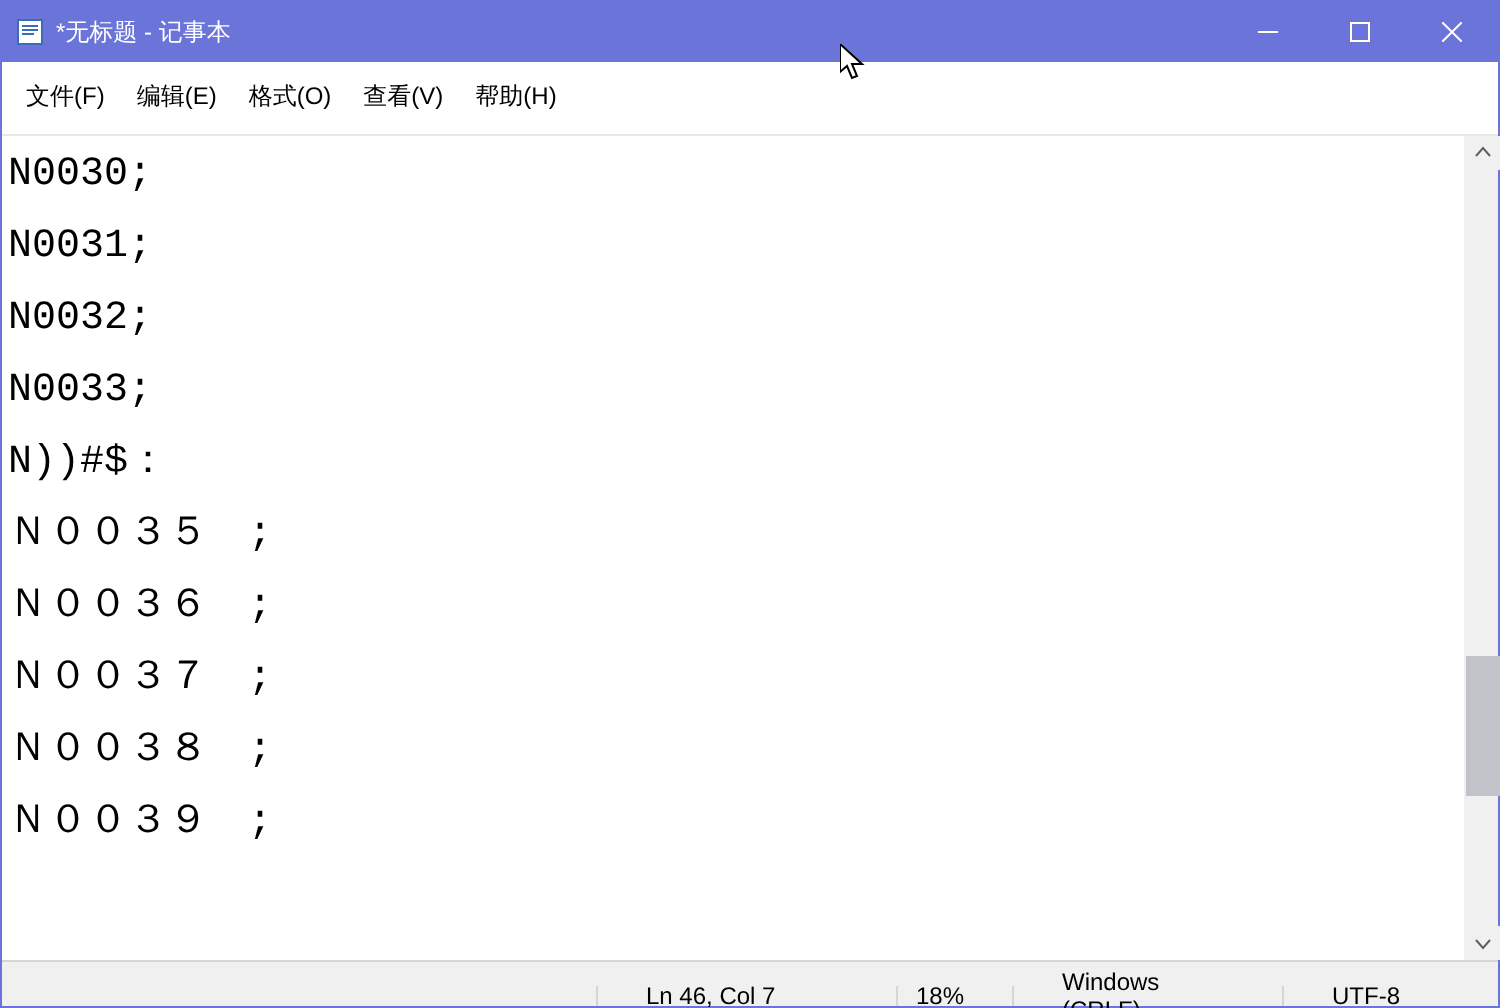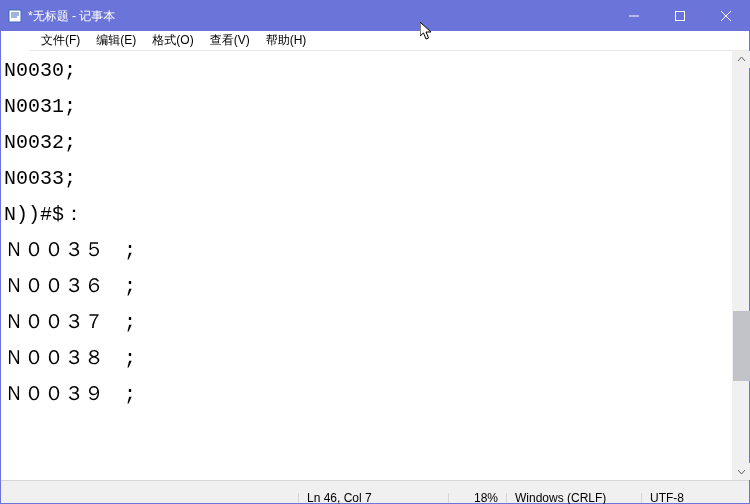--- a/index.html
+++ b/index.html
@@ -4,31 +4,31 @@
 <style>
   * { box-sizing: border-box; margin: 0; padding: 0; }
   html, body { width: 750px; height: 504px; overflow: hidden; font-family: "Microsoft YaHei", "Segoe UI", sans-serif; }
   .window { width: 750px; height: 504px; display: flex; flex-direction: column; border: 1px solid #6b74d8; background: #fff; }
   .titlebar { height: 30px; background: #6b74d8; color: #fff; display: flex; align-items: center; font-size: 12px; }
   .titlebar .icon { width: 16px; height: 16px; margin: 0 5px 0 6px; display: flex; align-items: center; justify-content: center; }
   .titlebar .title { flex: 0 0 auto; }
   .titlebar .spacer { flex: 1 1 auto; }
   .winbtn { width: 46px; height: 30px; display: flex; align-items: center; justify-content: center; color: #fff; }
   .winbtn svg { display: block; }
-  .menubar { height: 20px; background: #fff; border-bottom: 1px solid #e8e8e8; display: flex; align-items: center; font-size: 12px; color: #000; padding-left: 4px; margin-left: 28px; }
+  .menubar { height: 37px; background: #fff; border-bottom: 1px solid #e8e8e8; display: flex; align-items: center; font-size: 12px; color: #000; padding-left: 4px; }
   .menuitem { padding: 1px 8px 2px 8px; }
   .content-wrap { flex: 1 1 auto; display: flex; min-height: 0; background: #fff; }
   .editor { flex: 1 1 auto; padding: 2px 4px 2px 3px; font-family: "SimSun","NSimSun","Courier New",monospace; font-size: 20px; line-height: 36px; color: #000; white-space: pre; overflow: hidden; }
   .vscroll { width: 17px; background: #f0f0f0; position: relative; border-left: 1px solid #f0f0f0; }
   .vscroll .arrow { position: absolute; left: 0; width: 17px; height: 17px; display: flex; align-items: center; justify-content: center; background: #f0f0f0; }
   .vscroll .arrow.top { top: 0; }
   .vscroll .arrow.bot { bottom: 0; }
   .vscroll .thumb { position: absolute; left: 0; width: 17px; background: #c2c3c9; top: 260px; height: 70px; }
   .statusbar { height: 23px; background: #f0f0f0; border-top: 1px solid #d6d6d6; display: flex; font-size: 12px; color: #000; }
-  .statusbar .cell { border-left: 1px solid #d6d6d6; display: flex; align-items: center; padding: 0 8px; margin-top: 12px; }
+  .statusbar .cell { border-left: 1px solid #d6d6d6; display: flex; align-items: center; padding: 0 24px; margin-top: 12px; }
   .statusbar .grow { flex: 1 1 auto; border-left: none; }
   .statusbar .lncol { width: 150px; }
   .statusbar .zoom { width: 58px; justify-content: flex-end; }
   .statusbar .eol { width: 135px; }
   .statusbar .enc { width: 108px; }
   .cursor-arrow { position: absolute; left: 420px; top: 22px; pointer-events: none; }
 </style>
 </head>
 <body>
 

